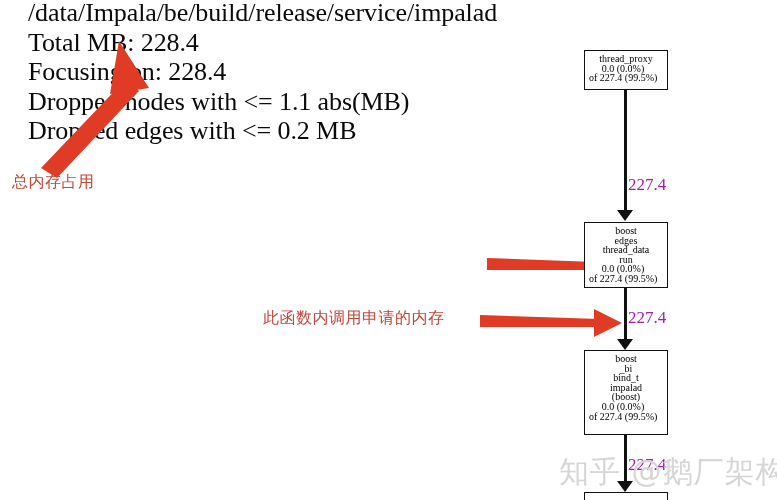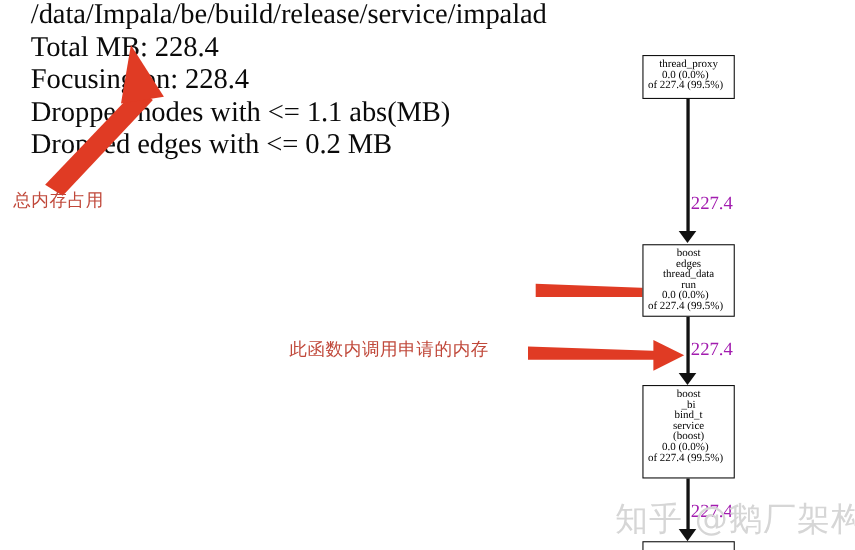--- a/index.html
+++ b/index.html
@@ -169,21 +169,21 @@
     <span class="nm">thread_data</span>
     <span class="nm">run</span>
     <span class="v-self">0.0 (0.0%)</span>
     <span class="v-tot">of 227.4 (99.5%)</span>
   </div>
 
   <div class="node" id="node-3">
     <span class="nm">boost</span>
     <span class="nm">_bi</span>
     <span class="nm">bind_t</span>
-    <span class="nm">service</span>
+    <span class="nm">impalad</span>
     <span class="nm">(boost)</span>
     <span class="v-self">0.0 (0.0%)</span>
     <span class="v-tot">of 227.4 (99.5%)</span>
   </div>
 
   <div class="node" id="node-4"></div>
 
   <div class="edge-line" id="edge-1"></div>
   <div class="edge-head" id="head-1"></div>
   <div class="edge-label" id="elabel-1">227.4</div>

